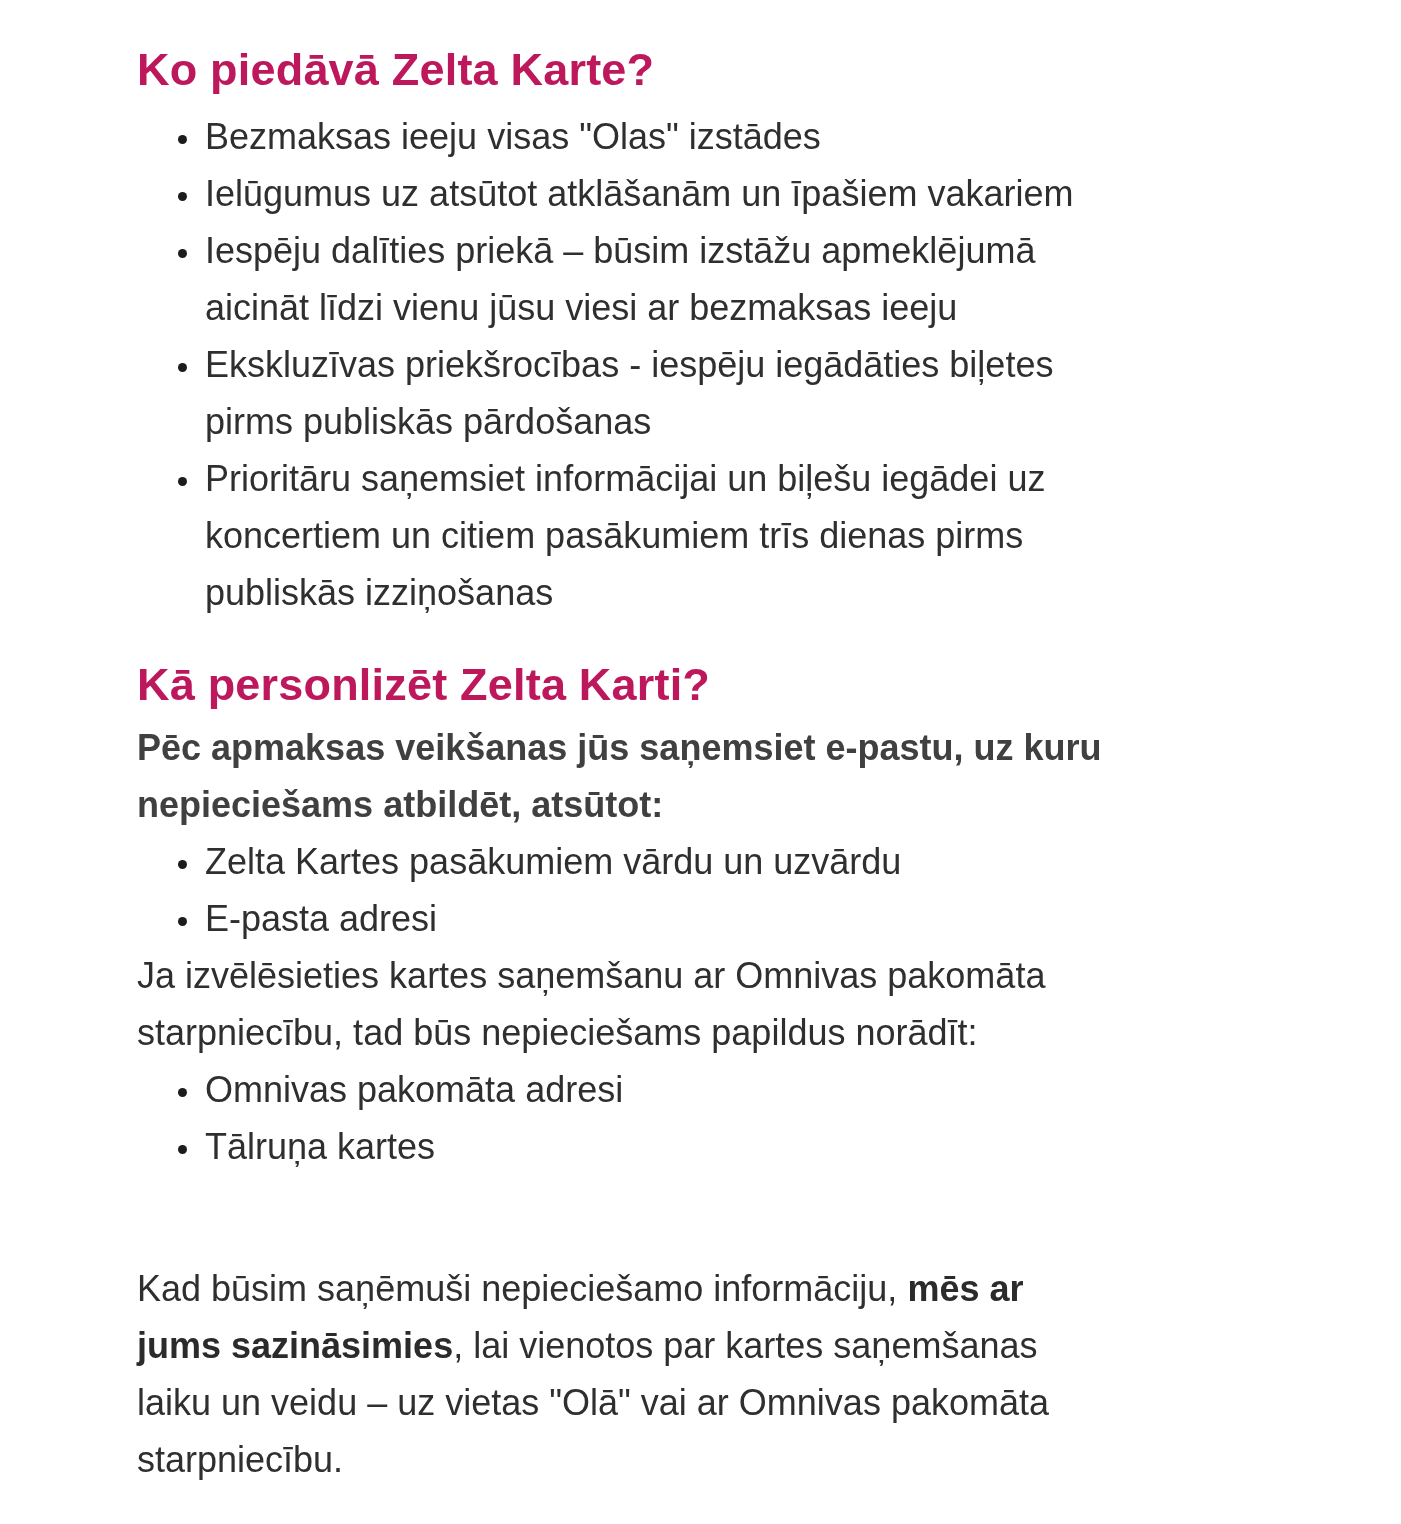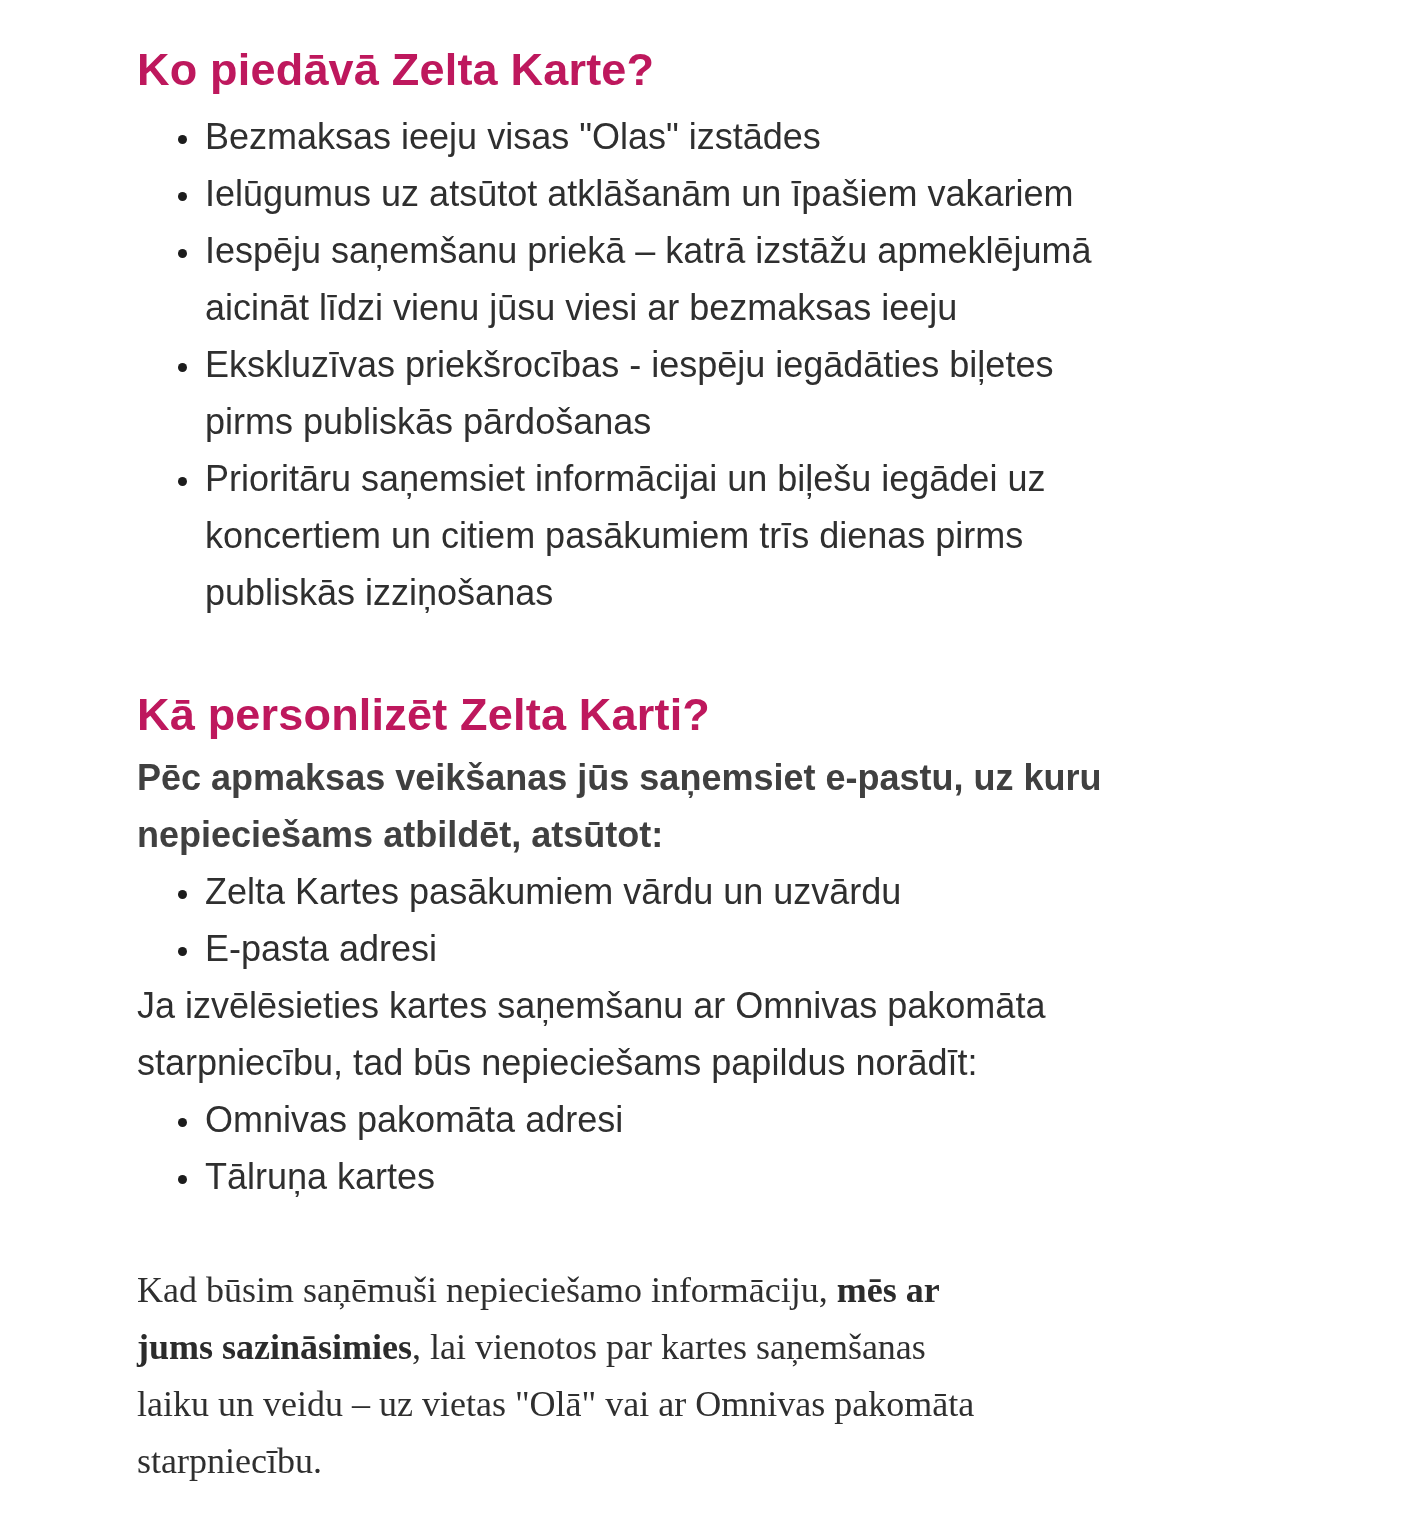--- a/index.html
+++ b/index.html
@@ -18,55 +18,55 @@
   }
   h2 {
     font-size: 45px;
     line-height: 56px;
     font-weight: 700;
     color: #be185d;
     letter-spacing: 0.2px;
     margin: 0 0 10px 0;
   }
   .section-personalize h2 {
-    margin-top: 66px;
+    margin-top: 36px;
     margin-bottom: 6px;
   }
   p, li {
     font-size: 36px;
     line-height: 57px;
     font-weight: 400;
     white-space: pre-line;
   }
   p { margin: 0; }
   .intro-red {
     color: #404040;
     font-weight: 700;
   }
   ul {
     margin: 0;
     padding: 0 0 0 66px;
     list-style: disc;
   }
   li { padding-left: 2px; }
   li::marker { color: #1c1c1c; font-size: 30px; }
-  .closing { margin-top: 57px; font-family: Liberation Serif, serif; }
+  .closing { margin-top: 85px; }
   .closing b, b { font-weight: 700; color: #2b2b2b; }
 </style>
 </head>
 <body>
 
 <div class="article">
 
   <section class="section-offers">
     <h2>Ko piedāvā Zelta Karte?</h2>
     <ul>
       <li>Bezmaksas ieeju visas "Olas" izstādes</li>
       <li>Ielūgumus uz atsūtot atklāšanām un īpašiem vakariem</li>
-      <li>Iespēju saņemšanu priekā – katrā izstāžu apmeklējumā
+      <li>Iespēju dalīties priekā – būsim izstāžu apmeklējumā
 aicināt līdzi vienu jūsu viesi ar bezmaksas ieeju</li>
       <li>Ekskluzīvas priekšrocības - iespēju iegādāties biļetes
 pirms publiskās pārdošanas</li>
       <li>Prioritāru saņemsiet informācijai un biļešu iegādei uz
 koncertiem un citiem pasākumiem trīs dienas pirms
 publiskās izziņošanas</li>
     </ul>
   </section>
 
   <section class="section-personalize">

